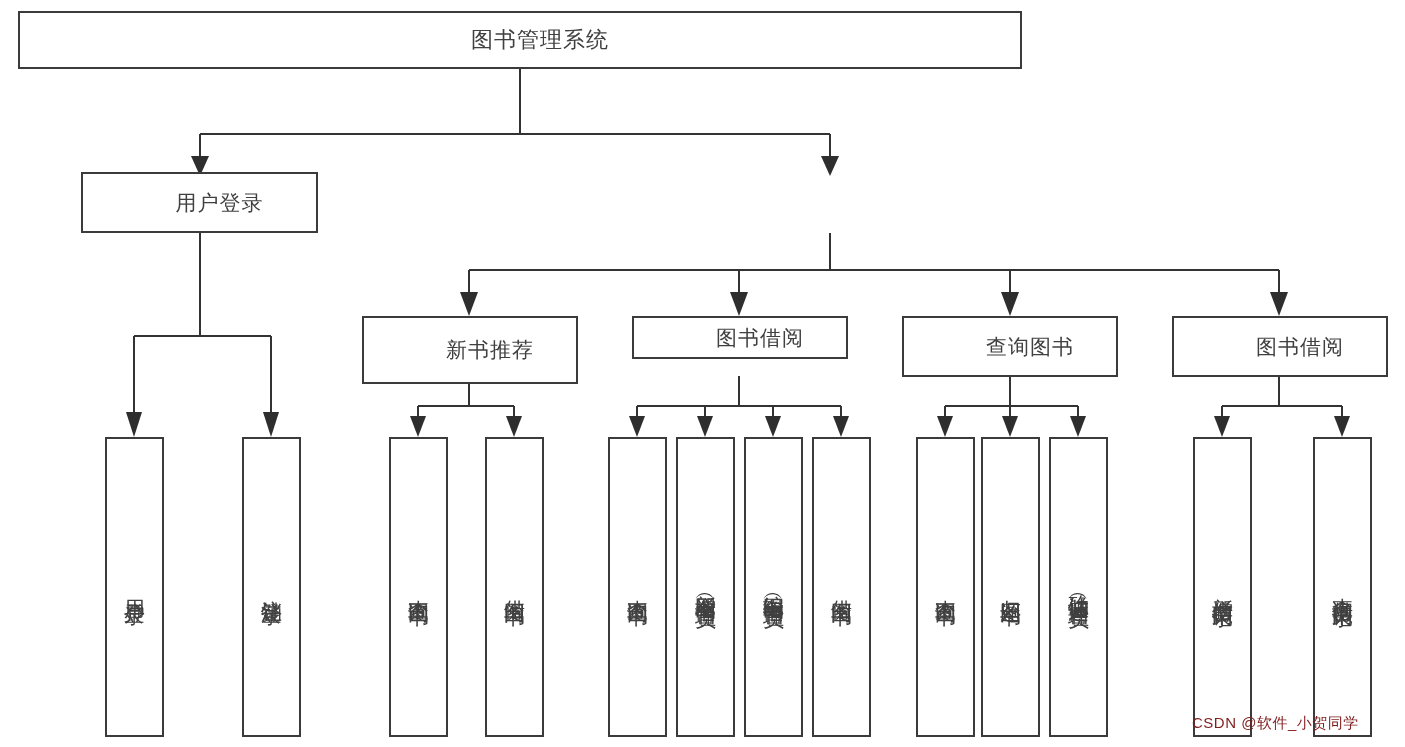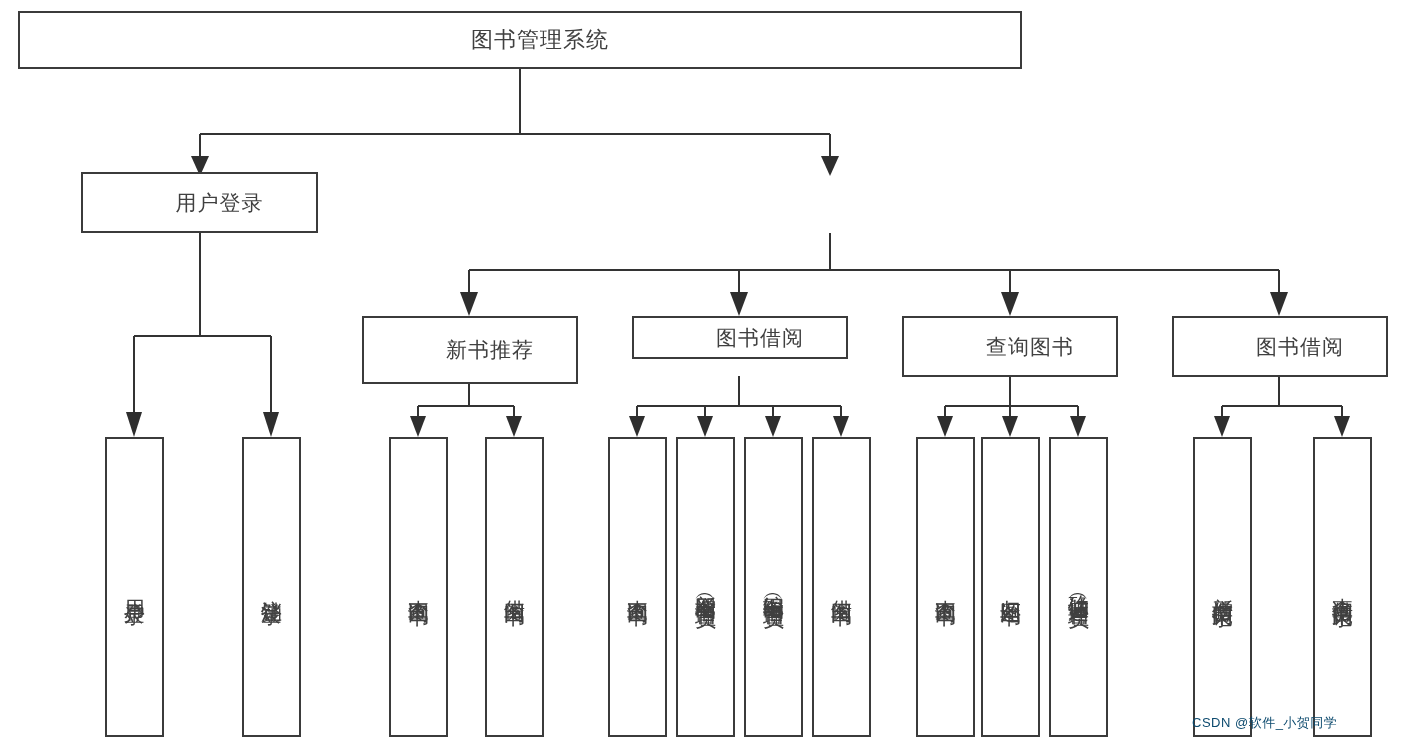--- a/index.html
+++ b/index.html
@@ -55,22 +55,22 @@
   }
   .node.vertical .label {
     writing-mode: vertical-rl;
     text-orientation: upright;
     display: block;
     text-align: center;
     max-height: 100%;
   }
   .watermark {
     position: absolute;
-    font-size: 13px;
-    color: #0c4a6e;
+    font-size: 15px;
+    color: #7f1d1d;
     white-space: nowrap;
     letter-spacing: 0.5px;
   }
 </style>
 </head>
 <body>
 
 <div id="diagram-root">
 
   <svg class="wires" viewBox="0 0 1405 747">

